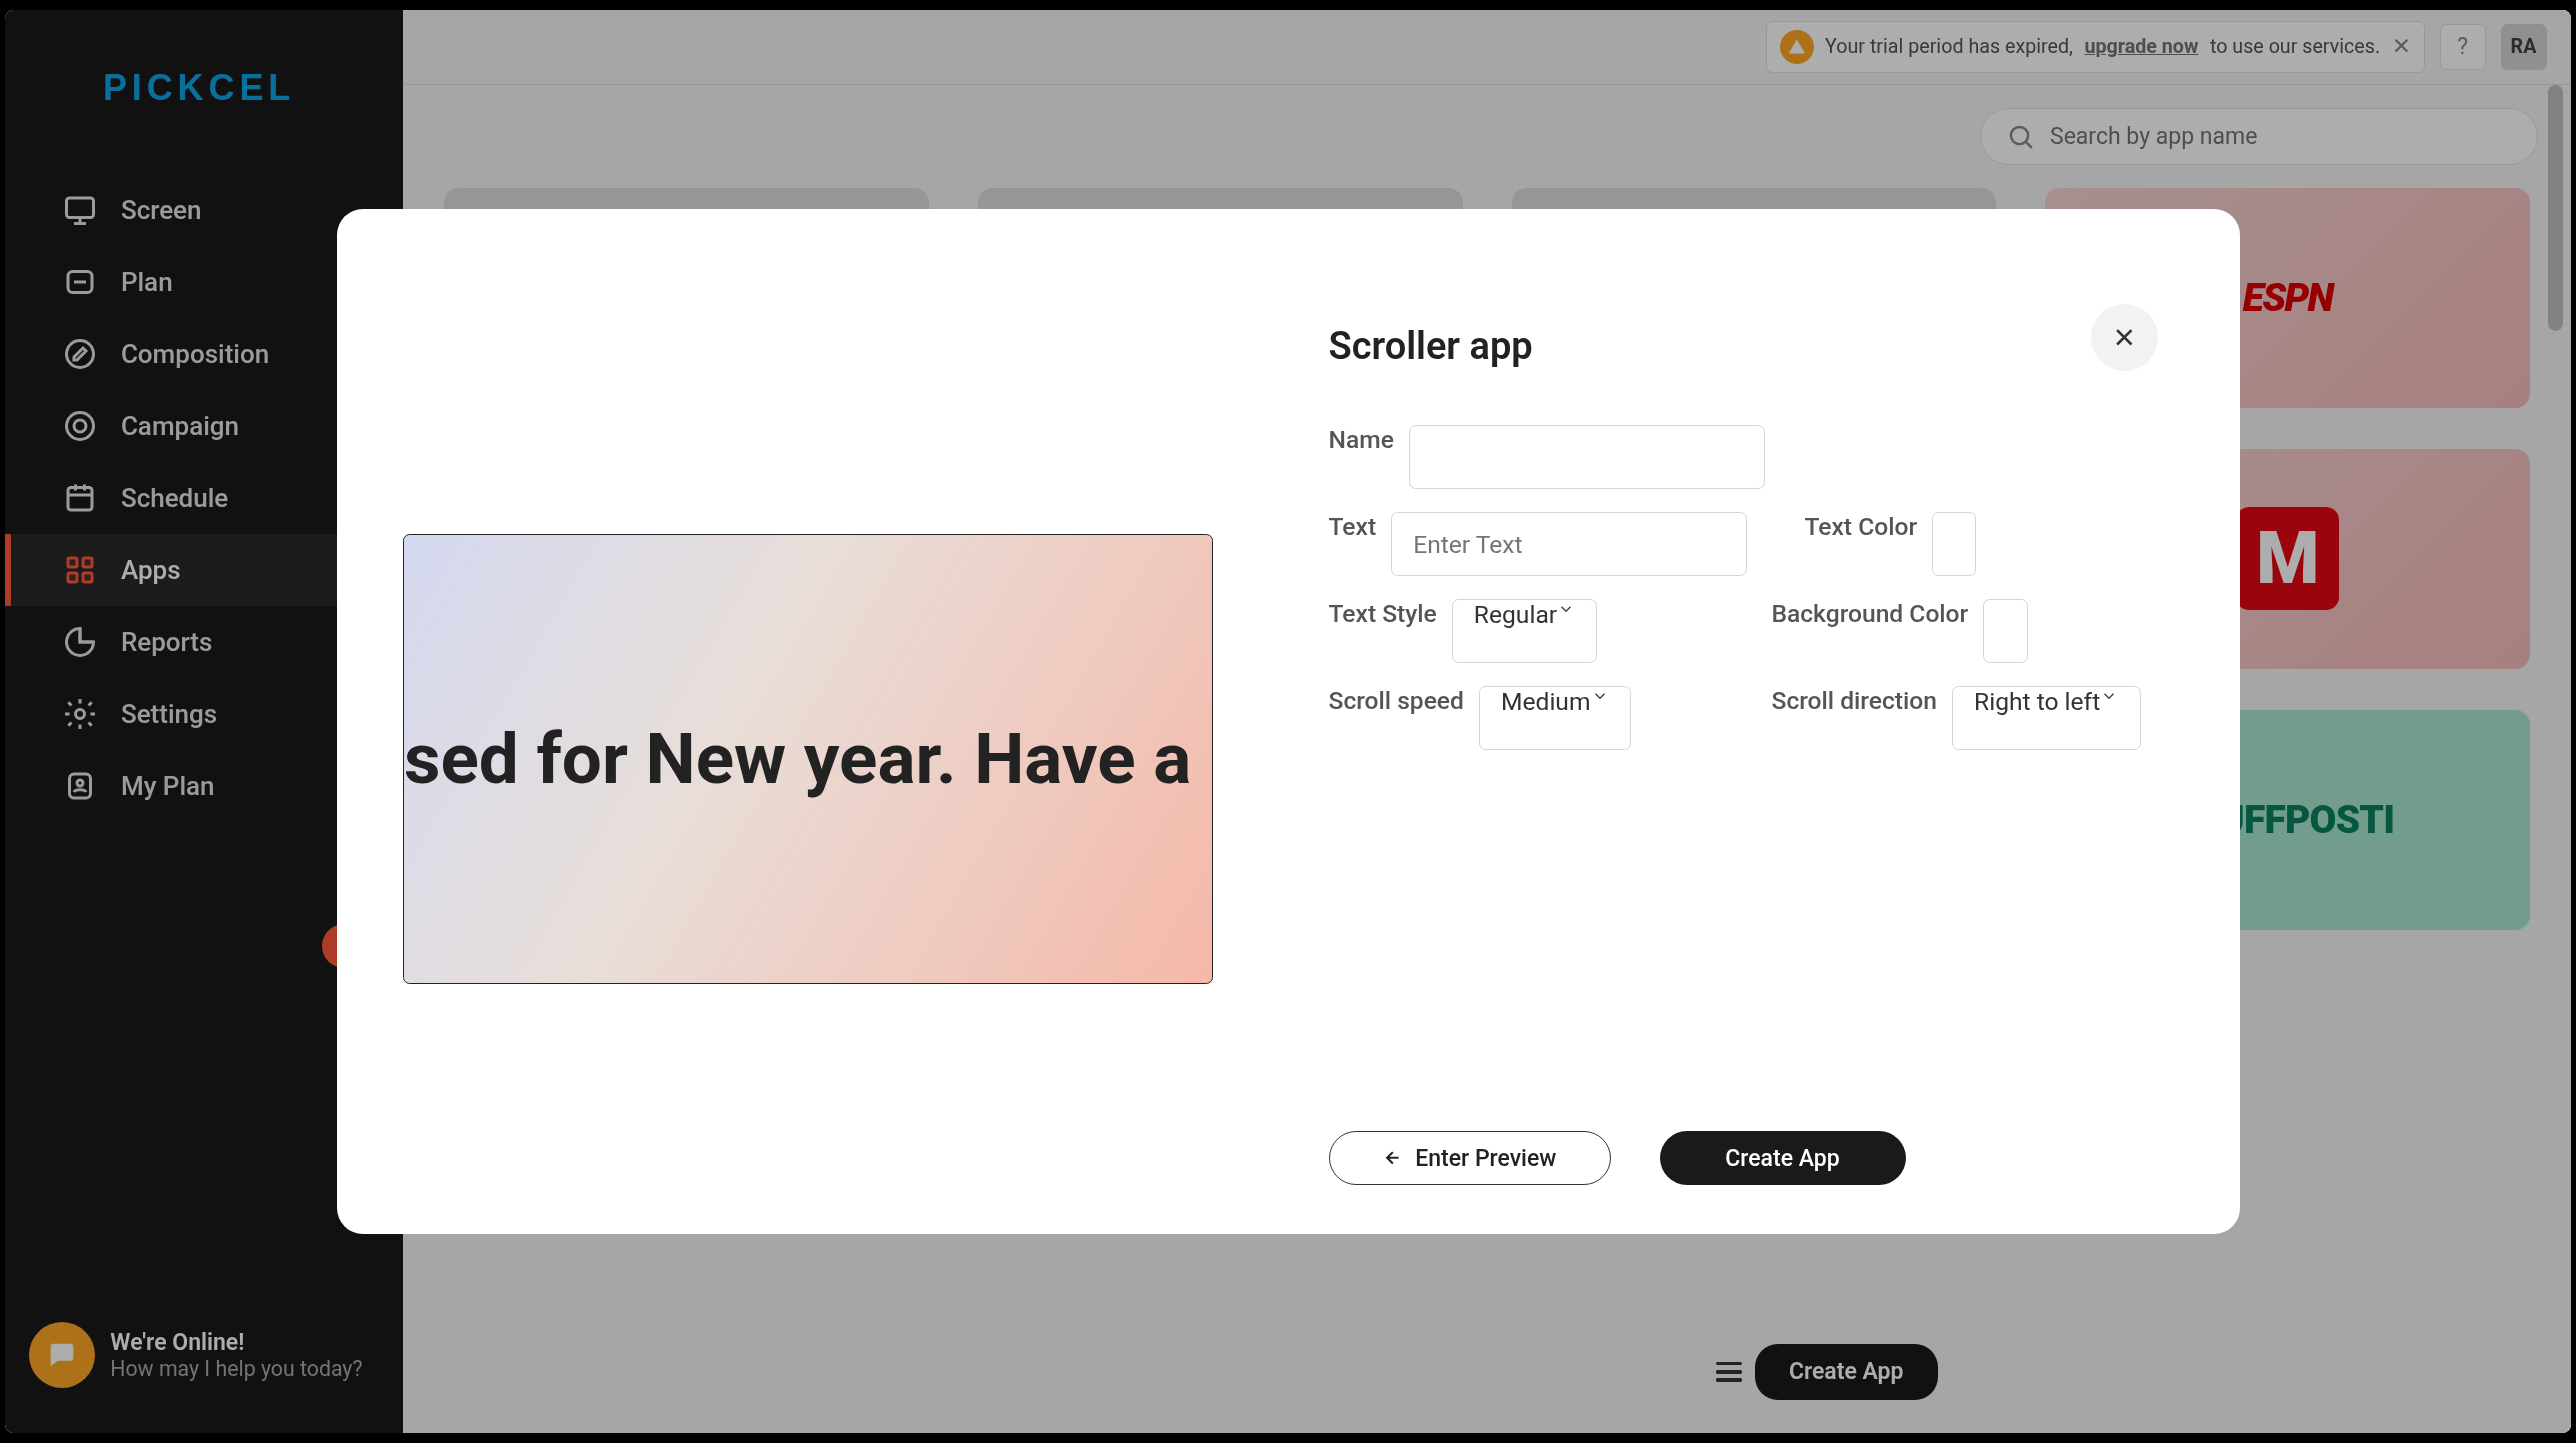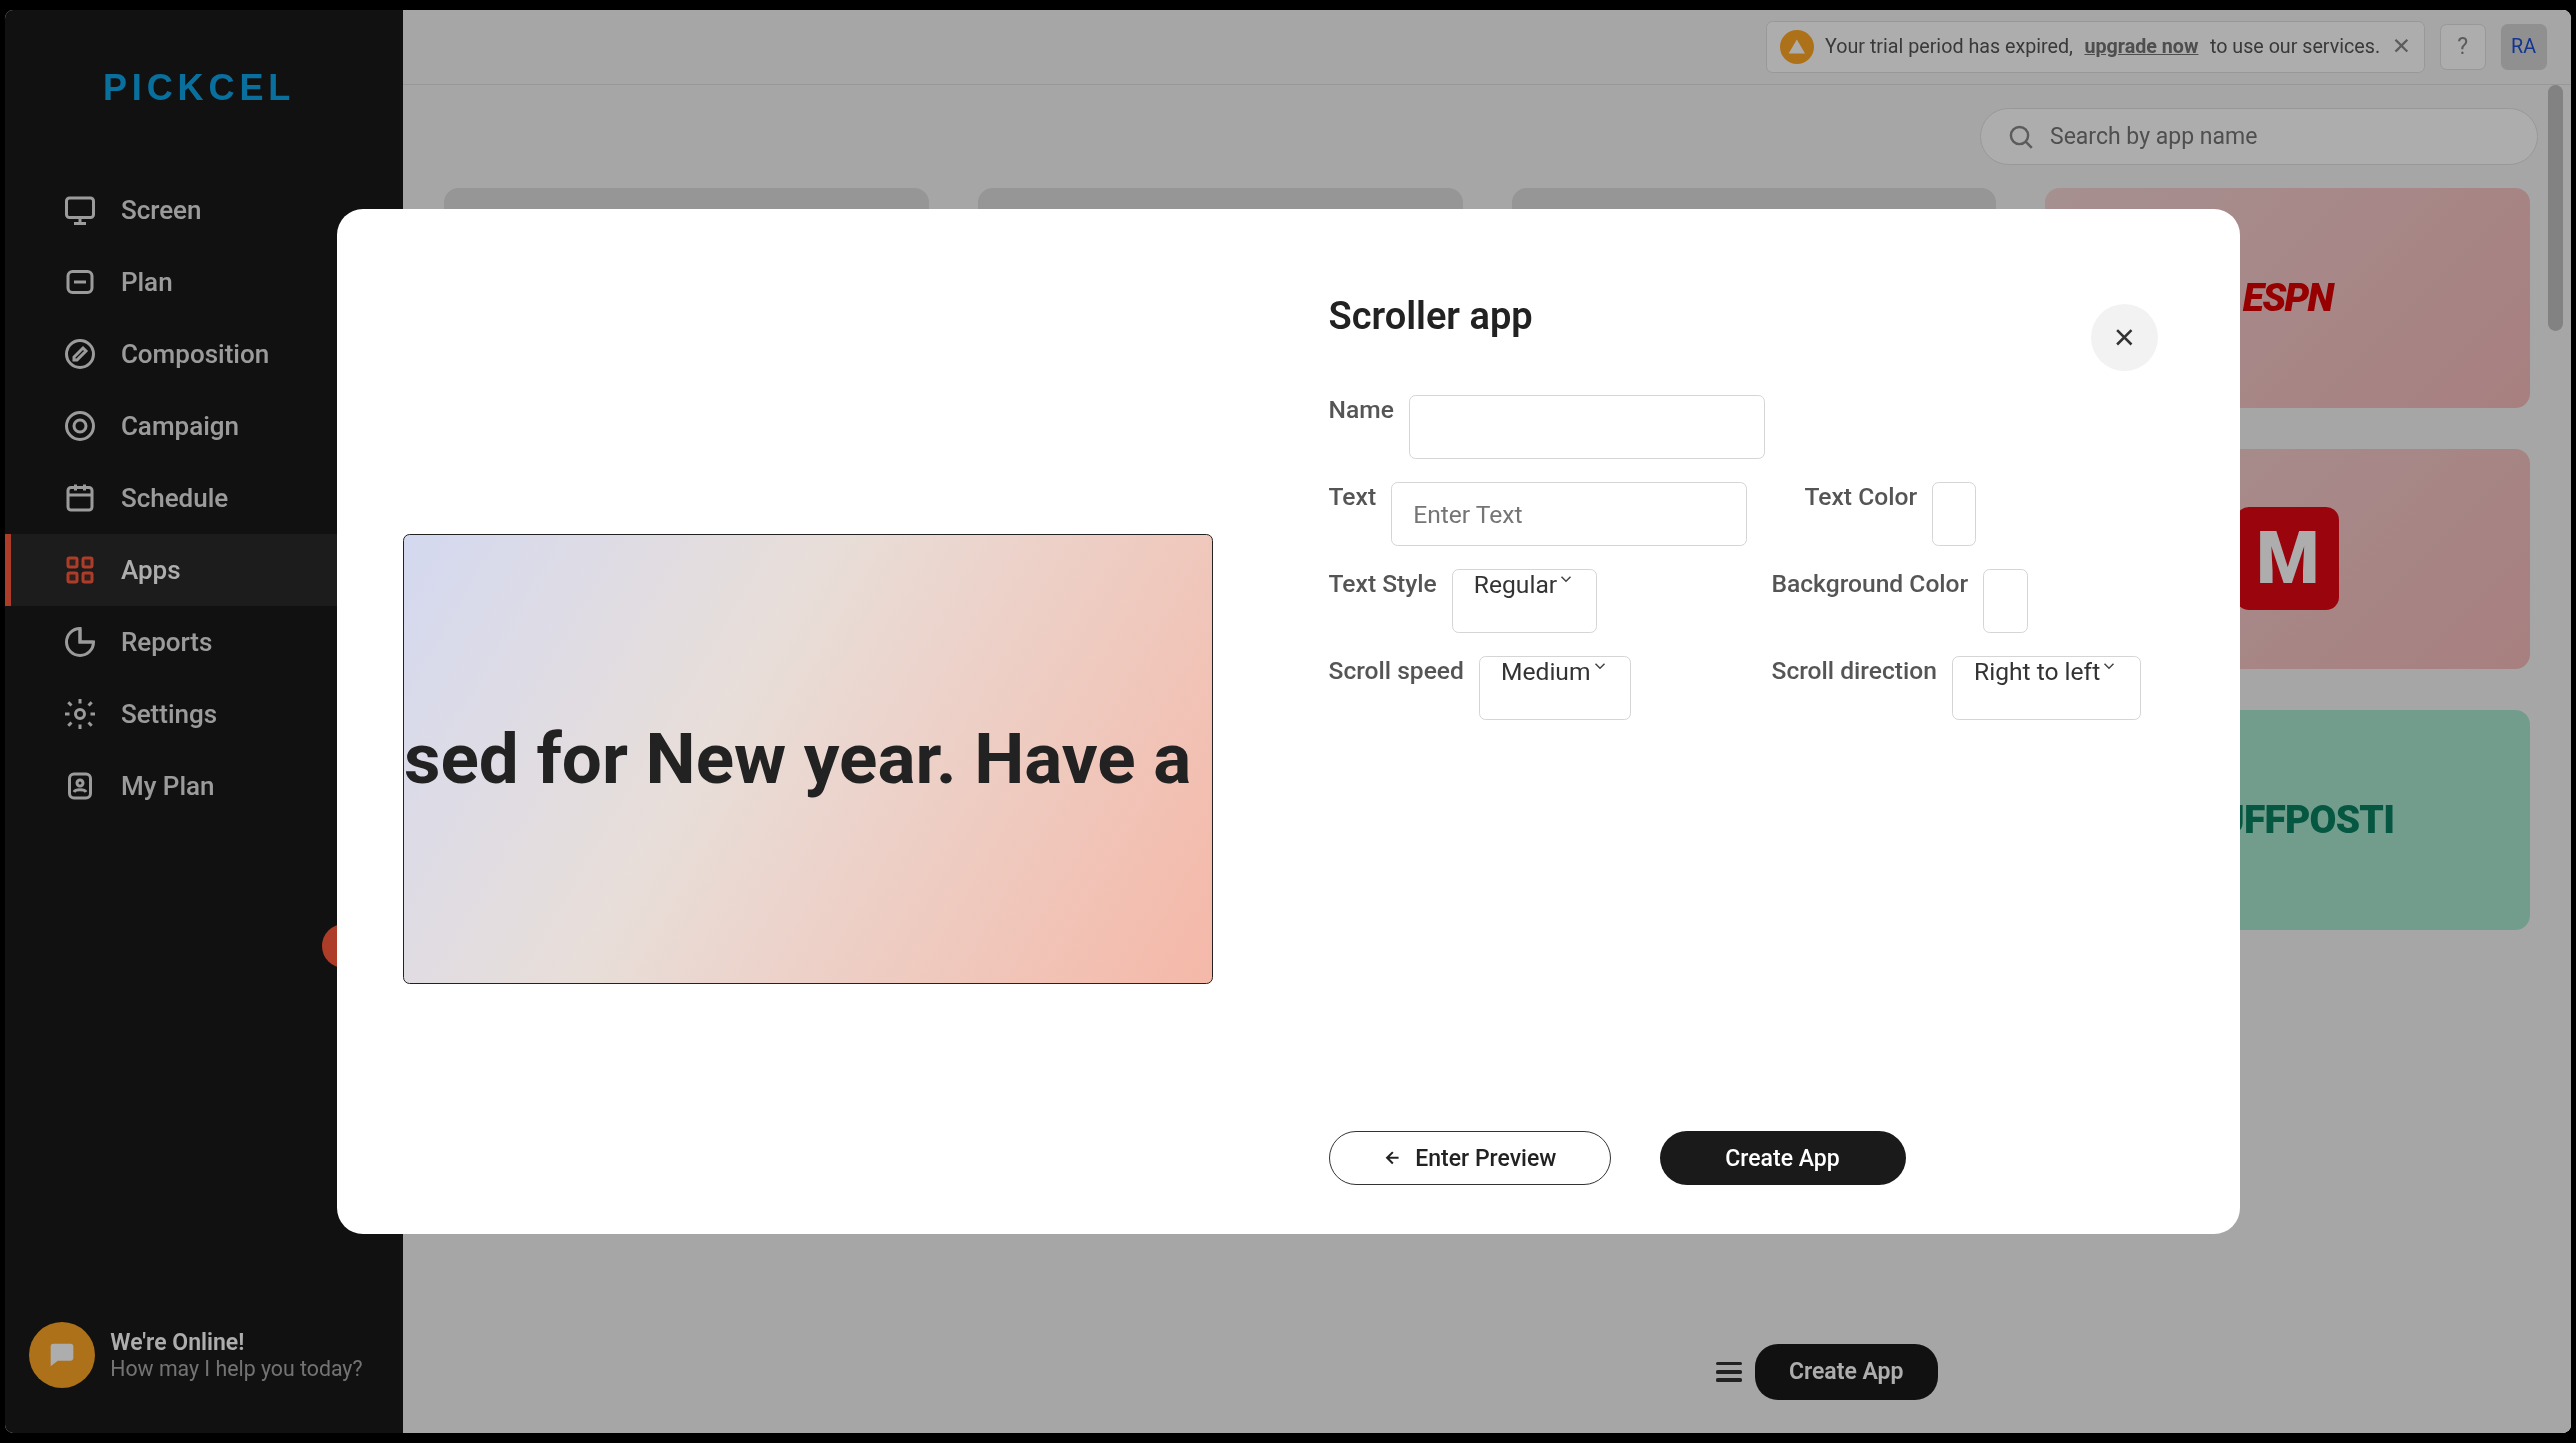--- a/index.html
+++ b/index.html
@@ -30,21 +30,21 @@
 
 .main { position: absolute; left: 398px; top: 0; right: 0; bottom: 0; background: #f5f5f5; }
 
 .topbar { height: 75px; display: flex; align-items: center; justify-content: flex-end; padding: 0 24.6px; gap: 14.8px; border-bottom: 0.8px solid #e0e0e0; }
 .trial-banner { display: flex; align-items: center; gap: 11.5px; background: #fff; border: 0.8px solid #e0e0e0; border-radius: 6.6px; padding: 8.2px 13px; font-size: 19.7px; color: #555; }
 .trial-banner .warn { width: 34px; height: 34px; border-radius: 17px; background: #ffa726; display: inline-flex; align-items: center; justify-content: center; }
 .trial-banner .warn svg { width: 19.7px; height: 19.7px; fill: #fff; }
 .trial-banner a { color: #737373; text-decoration: underline; font-weight: bold; }
 .trial-close { cursor: pointer; font-size: 23px; color: #888; }
 .help-btn { width: 46px; height: 46px; border-radius: 6.6px; border: 0.8px solid #e0e0e0; background: #fff; display: flex; align-items: center; justify-content: center; font-size: 23px; color: #888; cursor: pointer; }
-.avatar { width: 46px; height: 46px; border-radius: 6.6px; background: #d5d5d5; display: flex; align-items: center; justify-content: center; font-size: 19.7px; color: #1d4ed8; font-weight: 400; }
+.avatar { width: 46px; height: 46px; border-radius: 6.6px; background: #d5d5d5; display: flex; align-items: center; justify-content: center; font-size: 19.7px; color: #404040; font-weight: 700; }
 
 .search-row { padding: 23px 33px; display: flex; justify-content: flex-end; }
 .search-box { width: 558px; height: 57px; border-radius: 29px; background: #fff; border: 0.8px solid #e0e0e0; display: flex; align-items: center; padding: 0 24.6px; gap: 14.8px; }
 .search-box svg { width: 29.5px; height: 29.5px; stroke: #888; stroke-width: 2; fill: none; }
 .search-box input { border: none; outline: none; font-size: 23px; flex: 1; color: #444; background: transparent; }
 
 .app-grid { padding: 0 41px 41px; display: grid; grid-template-columns: repeat(4, 1fr); gap: 41px 49px; }
 .app-card { }
 .app-thumb { height: 220px; border-radius: 14.8px; background: #ddd; display: flex; align-items: center; justify-content: center; overflow: hidden; }
 .app-thumb.espn { background: linear-gradient(135deg, #f5d4d4, #f8bcbc); }
@@ -78,21 +78,21 @@
 .floating-pill { background: #1a1a1a; color: #fff; font-size: 23px; font-weight: 600; padding: 14.8px 34px; border-radius: 23px; cursor: pointer; }
 
 
 .overlay { position: absolute; inset: 0; background: rgba(0,0,0,0.32); display: flex; align-items: center; justify-content: center; z-index: 100; }
 .modal { width: 1903px; height: 1025px; background: #fff; border-radius: 26px; position: relative; display: flex; }
 
 .modal-left { flex: 0 0 943px; display: flex; align-items: center; justify-content: center; padding-top: 74px; }
 .preview-box { width: 810px; height: 450px; border: 1.6px solid #222; border-radius: 6.6px; background: linear-gradient(120deg, #d4d9f0 0%, #e8ded9 40%, #f5b8a8 100%); overflow: hidden; display: flex; align-items: center; }
 .preview-text { font-size: 71px; font-weight: 700; color: #222; white-space: nowrap; }
 
-.modal-right { flex: 1; padding: 85px 82px 49px 49px; display: flex; flex-direction: column; }
+.modal-right { flex: 1; padding: 115px 82px 49px 49px; display: flex; flex-direction: column; }
 .modal-title { font-size: 38px; font-weight: 600; color: #222; margin-bottom: 57px; }
 .modal-close { position: absolute; top: 95px; right: 82px; width: 67px; height: 67px; border-radius: 34px; background: #f2f2f2; display: flex; align-items: center; justify-content: center; cursor: pointer; }
 .modal-close svg { width: 24.6px; height: 24.6px; stroke: #333; stroke-width: 2.5; }
 
 .form-row { display: flex; gap: 57px; margin-bottom: 23px; }
 .form-field { flex: 1; display: flex; flex-direction: row; gap: 14.8px; }
 .form-field.full { flex: 0 0 100%; }
 .form-label { font-size: 24.6px; color: #555; font-weight: 500; }
 .form-input, .form-select { height: 64px; border: 0.8px solid #d5d5d5; border-radius: 6.6px; padding: 0 21.3px; font-size: 24.6px; color: #333; outline: none; background: #fff; }
 .form-select { display: flex; align-items: flex-start; justify-content: space-between; cursor: pointer; }

